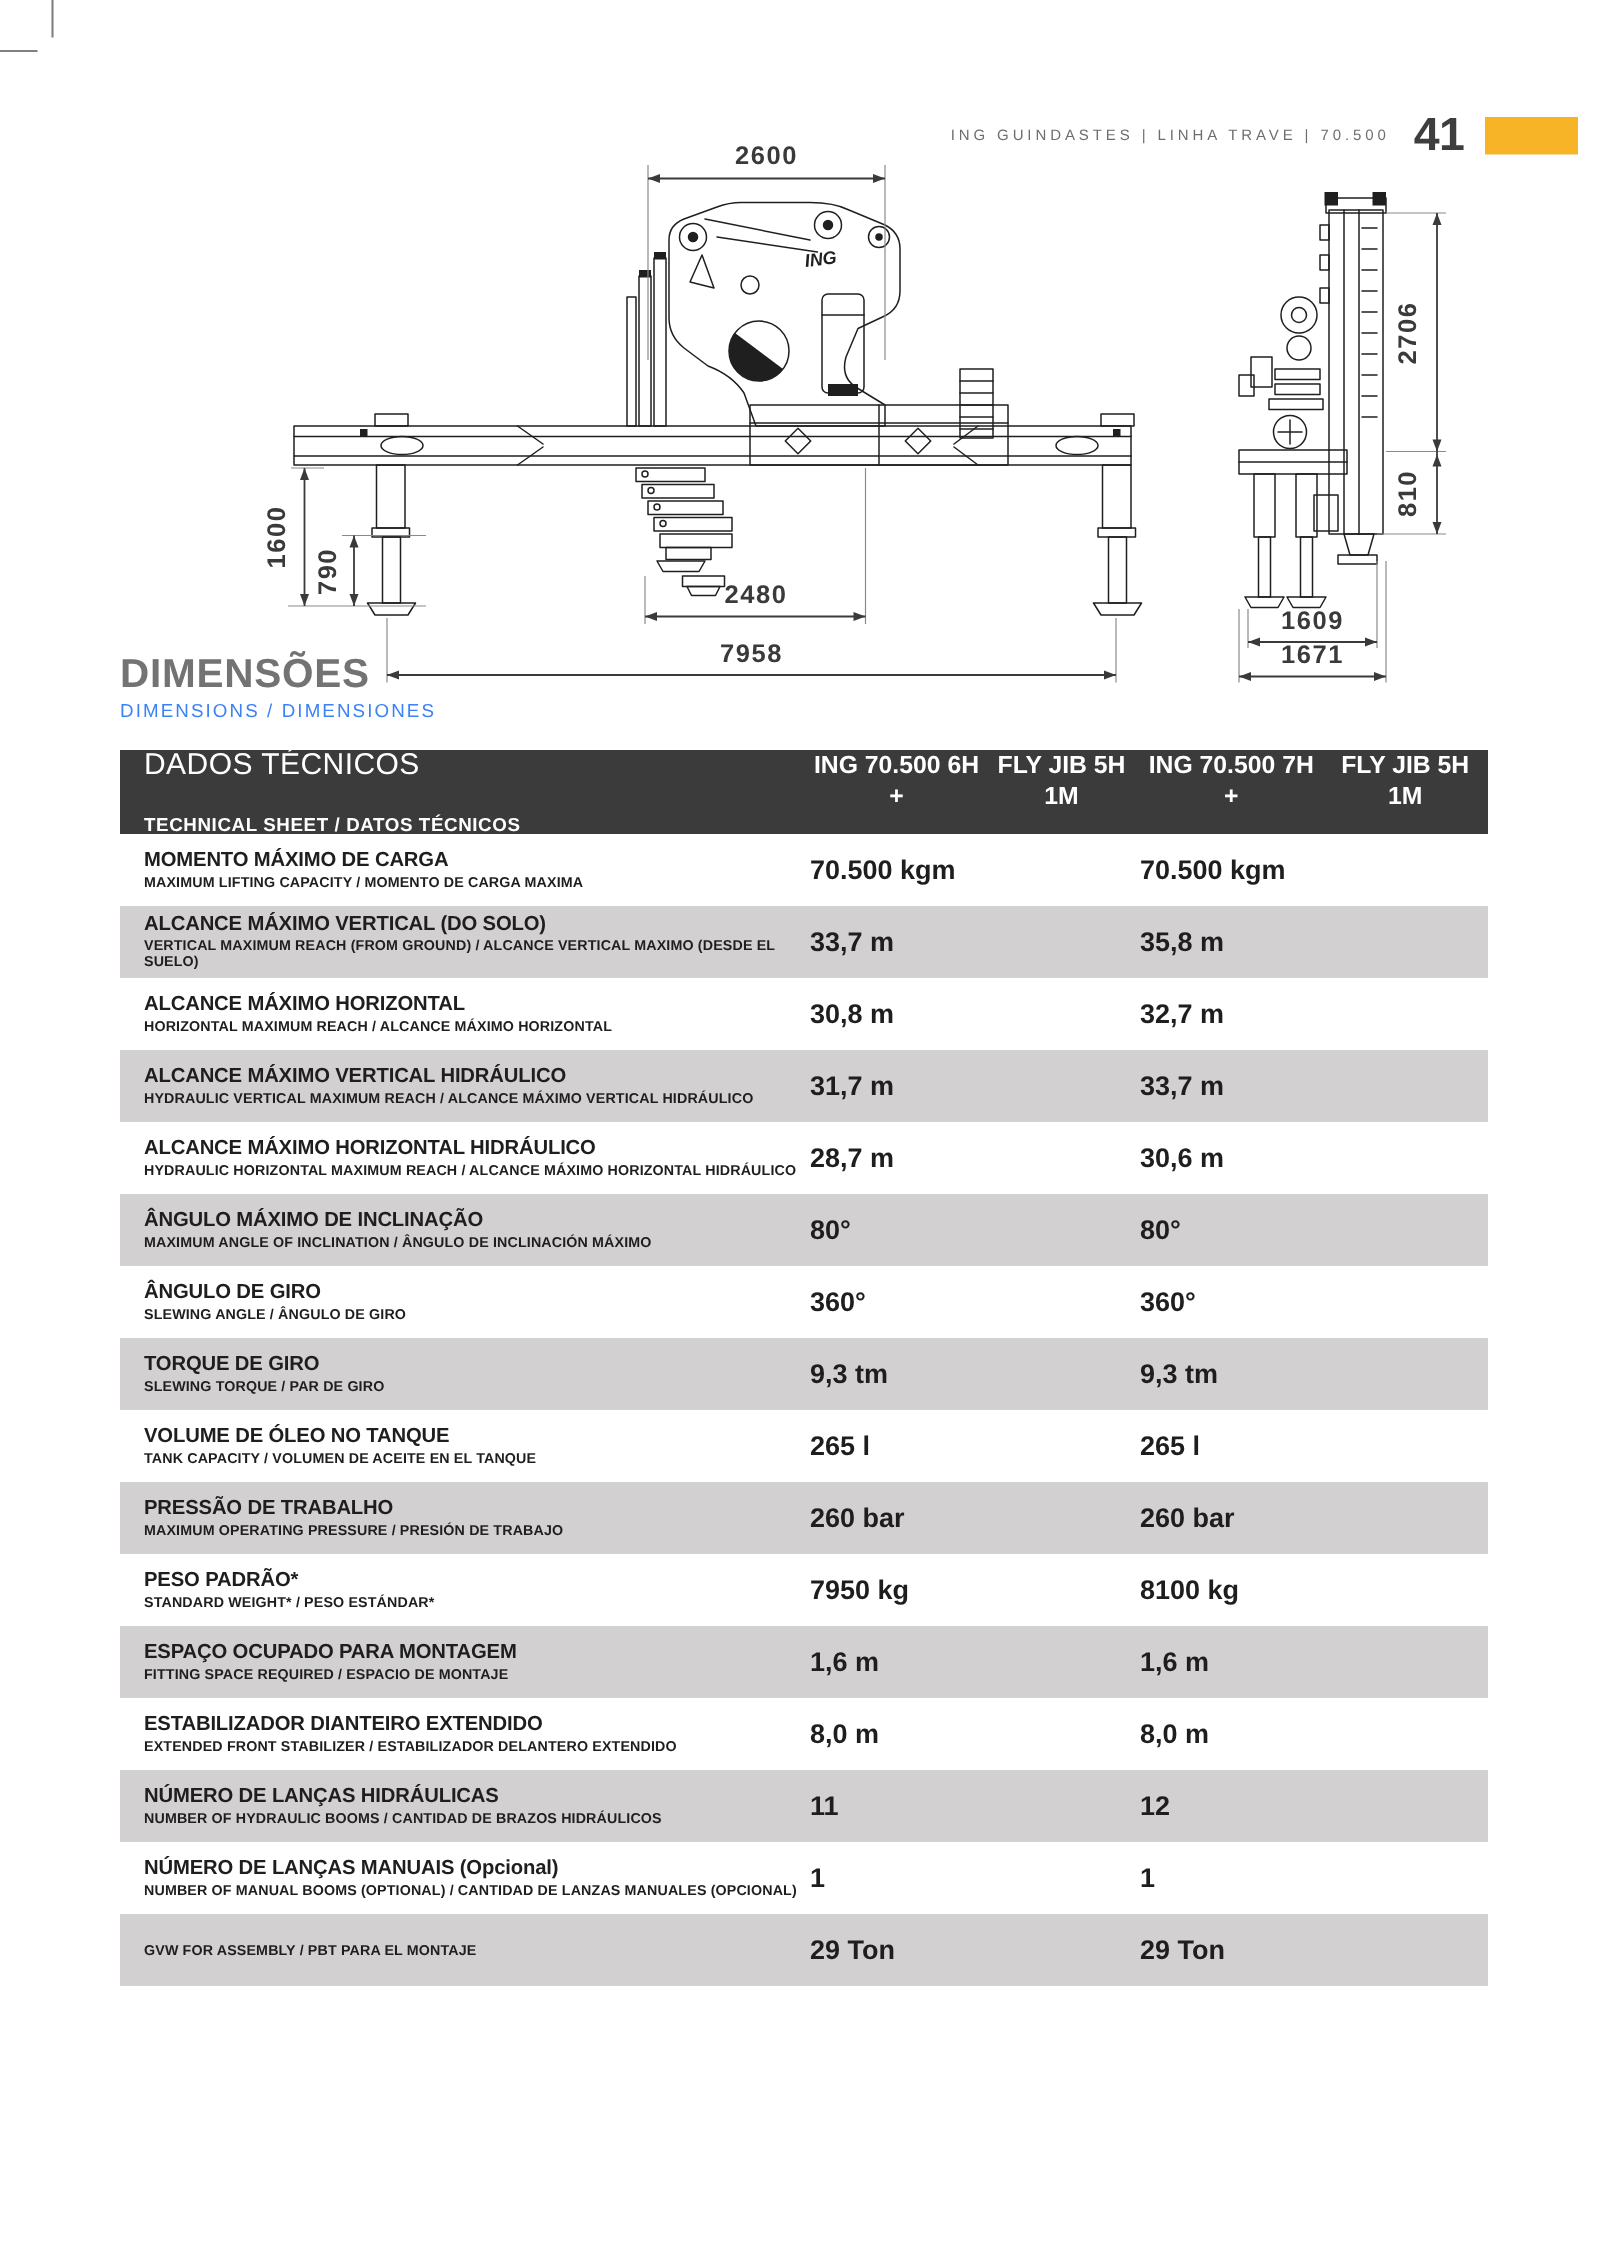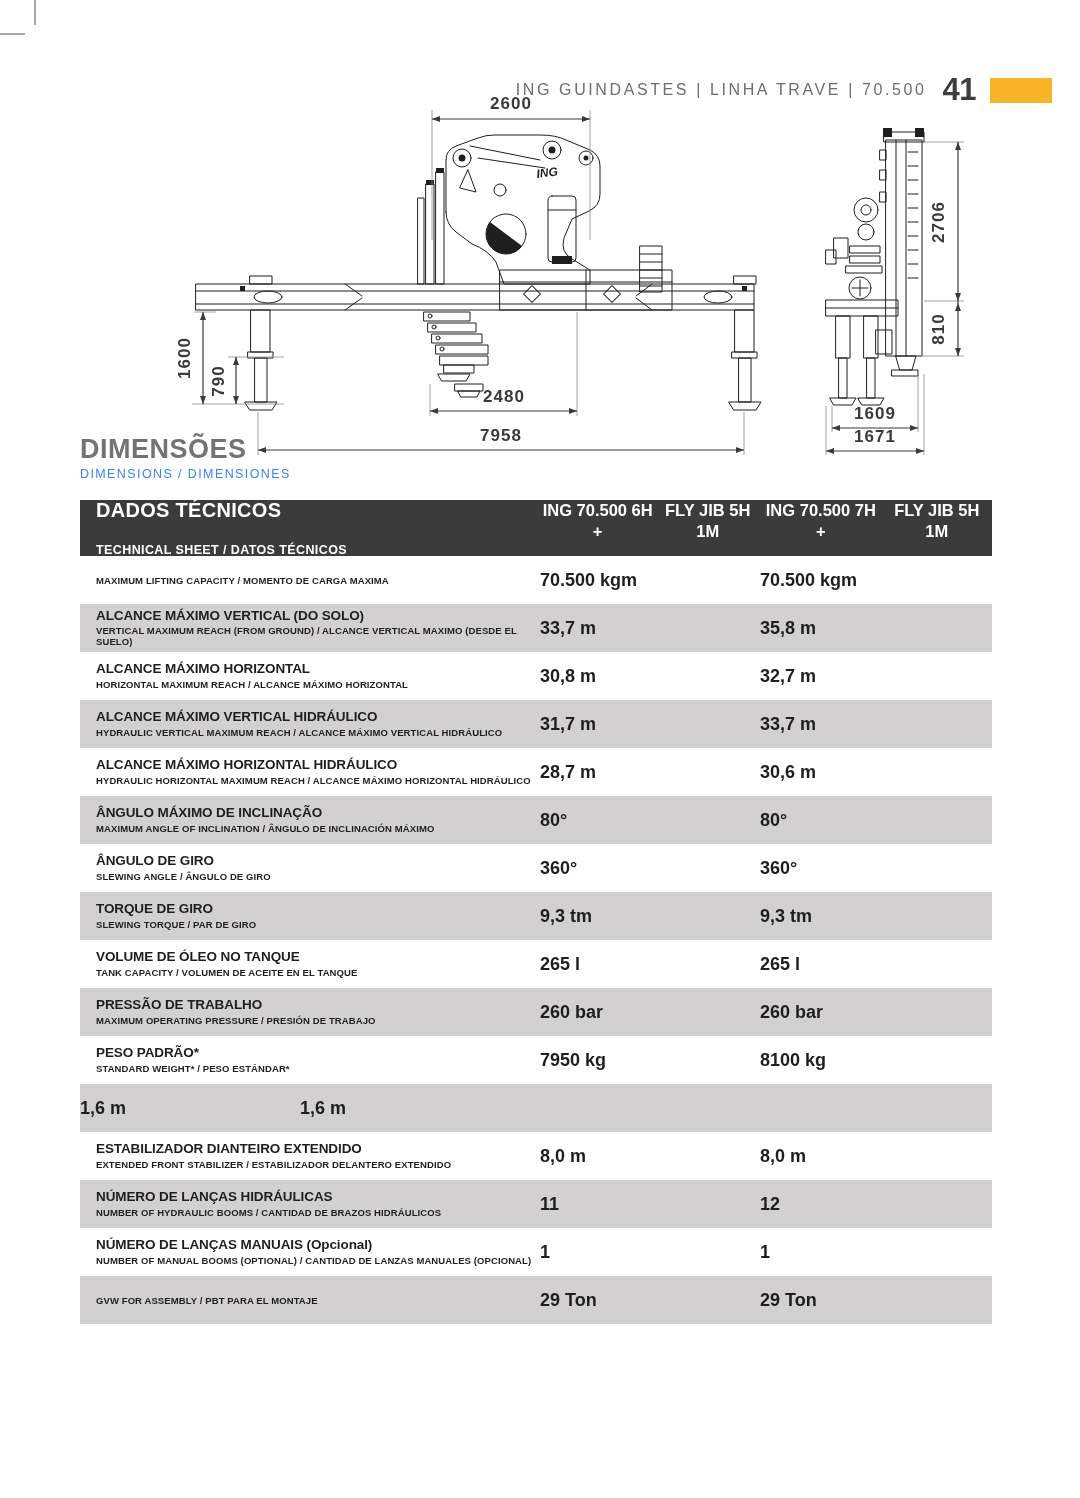--- a/index.html
+++ b/index.html
@@ -7,40 +7,40 @@
     width:1080px;height:1498px;position:relative;background:#ffffff;
     font-family:"Liberation Sans", sans-serif;overflow:hidden;
     -webkit-font-smoothing:antialiased;
   }
   
   .page-header{
     position:absolute;top:72px;right:28px;height:36px;
     display:flex;align-items:center;
   }
   .breadcrumb{
-    font-size:16px;letter-spacing:2.6px;color:#6e6e6e;font-weight:400;
+    font-size:10px;letter-spacing:2.6px;color:#6e6e6e;font-weight:400;
     white-space:nowrap;
   }
   .pagenum{
     font-size:31px;font-weight:800;color:#3e3e3e;margin-left:16px;letter-spacing:-0.5px;
   }
   .accent-block{
     width:62px;height:25px;margin-left:14px;background:#F7B426;display:inline-block;
   }
   
   .diagram-svg{position:absolute;left:0;top:0;width:1080px;height:500px;}
   
   .dim-title-block{position:absolute;left:80px;top:436px;}
   .dim-title{font-size:27px;font-weight:800;color:#737373;letter-spacing:0.5px;line-height:1;}
   .dim-subtitle{font-size:12.5px;color:#3b82f6;letter-spacing:1.4px;margin-top:4px;}
   
   .spec-table{position:absolute;left:80px;top:500px;width:912px;}
   .thead{display:flex;background:#3b3b3b;color:#ffffff;height:56px;align-items:stretch;}
   .t-label{flex:1;display:flex;flex-direction:column;justify-content:center;padding-left:16px;}
-  .t-title{font-size:20px;font-weight:700;letter-spacing:0.3px;}
+  .t-title{font-size:20px;font-weight:400;letter-spacing:0.3px;}
   .t-sub{font-size:12.5px;letter-spacing:0.4px;margin-top:21px;font-weight:700;}
   .t-col{width:220px;display:flex;flex-direction:row;justify-content:center;text-align:center;
          font-size:16.5px;font-weight:800;line-height:1.25;}
   .t-col.c2{width:232px;}
   .rows .row{display:flex;height:48px;align-items:center;background:#ffffff;}
   .rows .row:nth-child(even){background:#d2d0d0;}
   .r-label{flex:1;padding-left:16px;min-width:0;}
   .r-title{font-size:13.5px;font-weight:800;color:#1e1e1e;letter-spacing:-0.1px;line-height:1.1;}
   .r-sub{font-size:9.5px;font-weight:700;color:#1e1e1e;margin-top:3px;letter-spacing:0.1px;line-height:1.1;}
   .r-v{width:220px;font-size:18px;font-weight:800;color:#1e1e1e;}
@@ -283,20 +283,21 @@
       <span>FLY JIB 5H 1M</span>
     </div>
     <div class="t-col c2">
       <span>ING 70.500 7H +</span>
       <span>FLY JIB 5H 1M</span>
     </div>
   </div>
   <div class="rows">
     <div class="row">
         <div class="r-label">
+          <div class="r-title">MOMENTO MÁXIMO DE CARGA</div>
           <div class="r-sub">MAXIMUM LIFTING CAPACITY / MOMENTO DE CARGA MAXIMA</div>
         </div>
         <div class="r-v">70.500 kgm</div>
         <div class="r-v c2">70.500 kgm</div>
       </div>
     <div class="row">
         <div class="r-label">
           <div class="r-title">ALCANCE MÁXIMO VERTICAL (DO SOLO)</div>
           <div class="r-sub">VERTICAL MAXIMUM REACH (FROM GROUND) / ALCANCE VERTICAL MAXIMO (DESDE EL SUELO)</div>
         </div>
@@ -369,20 +370,24 @@
       </div>
     <div class="row">
         <div class="r-label">
           <div class="r-title">PESO PADRÃO*</div>
           <div class="r-sub">STANDARD WEIGHT* / PESO ESTÁNDAR*</div>
         </div>
         <div class="r-v">7950 kg</div>
         <div class="r-v c2">8100 kg</div>
       </div>
     <div class="row">
+        <div class="r-label">
+          <div class="r-title">ESPAÇO OCUPADO PARA MONTAGEM</div>
+          <div class="r-sub">FITTING SPACE REQUIRED / ESPACIO DE MONTAJE</div>
+        </div>
         <div class="r-v">1,6 m</div>
         <div class="r-v c2">1,6 m</div>
       </div>
     <div class="row">
         <div class="r-label">
           <div class="r-title">ESTABILIZADOR DIANTEIRO EXTENDIDO</div>
           <div class="r-sub">EXTENDED FRONT STABILIZER / ESTABILIZADOR DELANTERO EXTENDIDO</div>
         </div>
         <div class="r-v">8,0 m</div>
         <div class="r-v c2">8,0 m</div>

